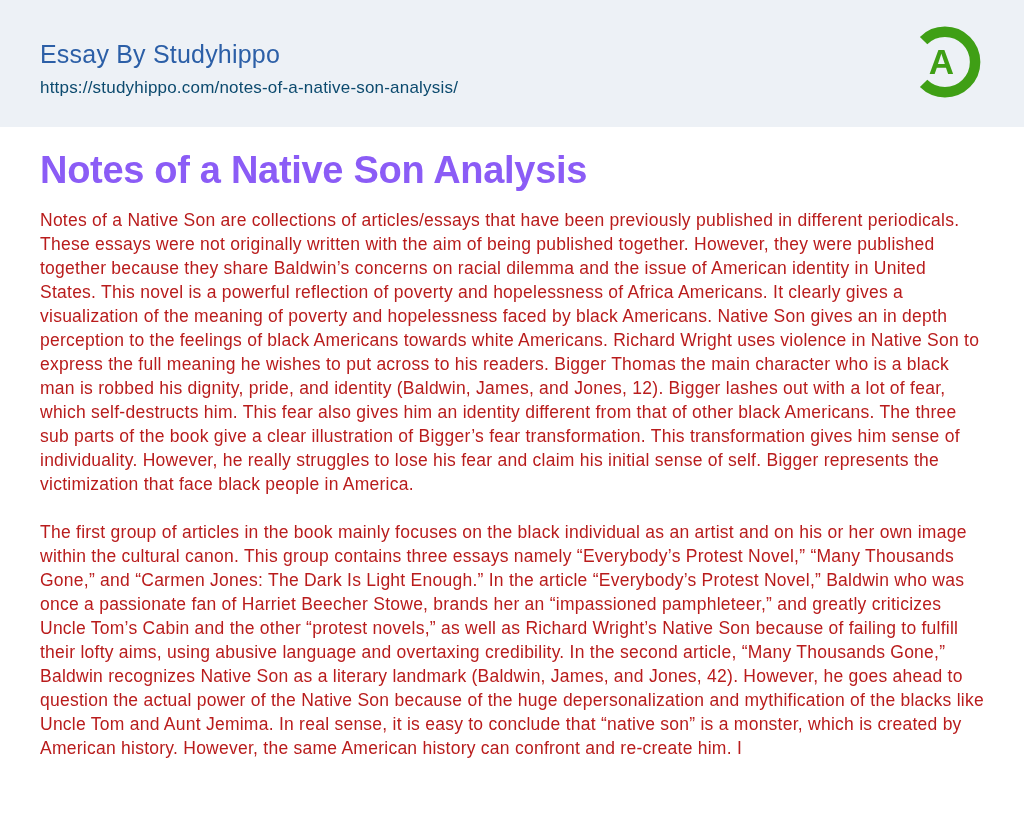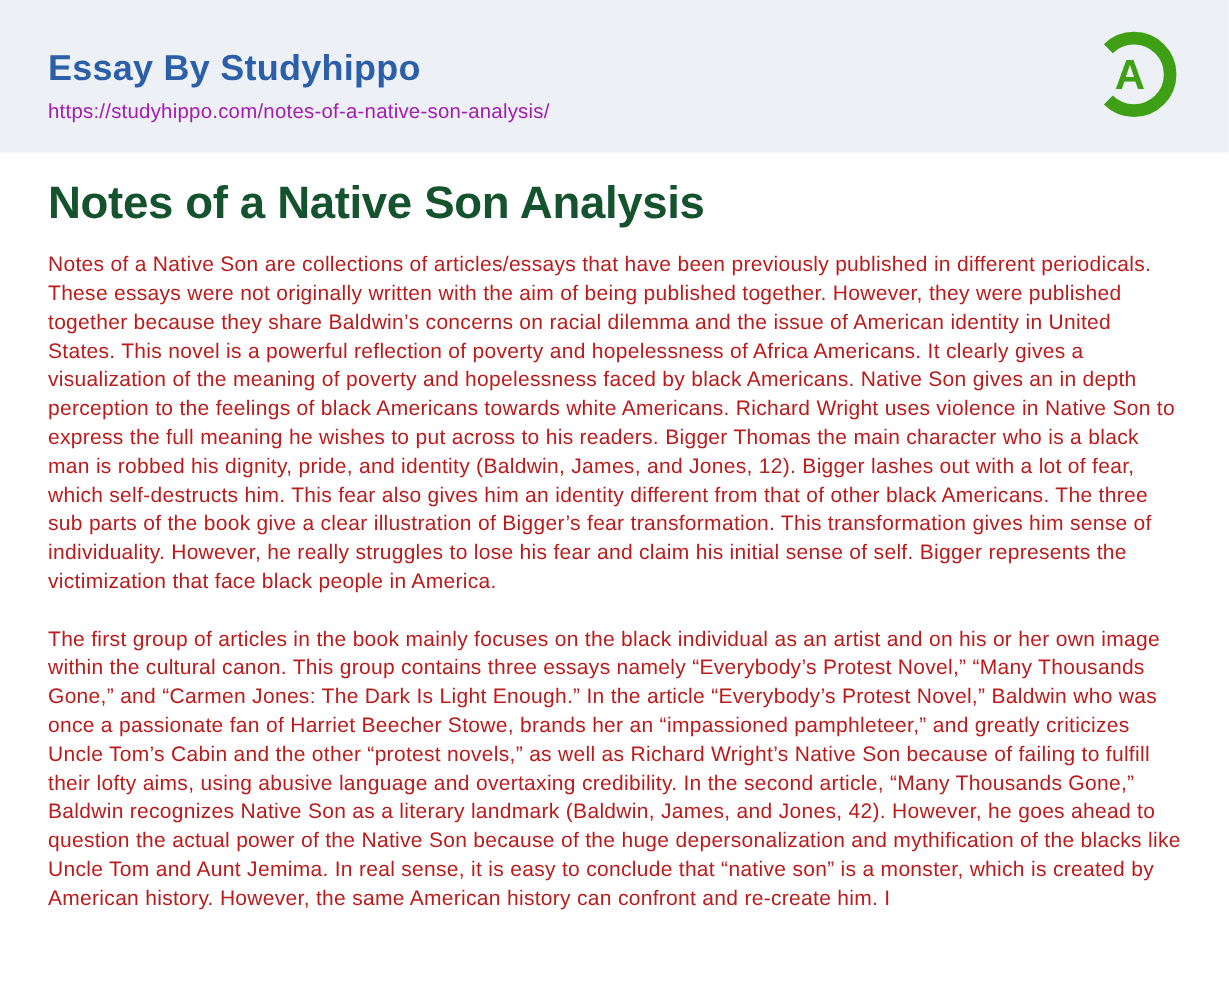--- a/index.html
+++ b/index.html
@@ -14,48 +14,48 @@
     height: 127px;
     background: #edf1f6;
     display: flex;
     justify-content: space-between;
     align-items: flex-start;
     padding: 0 41px 0 40px;
   }
   .header-text { padding-top: 41px; }
   .byline {
     color: #2c5fa7;
-    font-size: 30px;
-    font-weight: 700;
+    font-size: 25px;
+    font-weight: 400;
     letter-spacing: 0.2px;
     line-height: 1.1;
   }
   .page-url {
     display: block;
     margin-top: 9px;
-    color: #a21caf;
+    color: #0c4a6e;
     font-size: 17px;
     letter-spacing: 0.2px;
     text-decoration: none;
   }
   .logo-wrap {
     margin-top: 24px;
     width: 76px;
     height: 76px;
     flex: 0 0 auto;
   }
   .article {
     padding: 0 40px;
   }
   .article-title {
     margin-top: 22px;
     font-size: 38px;
     font-weight: 700;
     letter-spacing: -0.3px;
-    color: #14532d;
+    color: #8b5cf6;
     line-height: 1.15;
   }
   .article-paragraph {
     max-width: 944px;
     font-size: 17.5px;
     line-height: 24px;
     letter-spacing: 0.25px;
     color: #b91c1c;
   }
   .article-paragraph.first { margin-top: 15px; }

